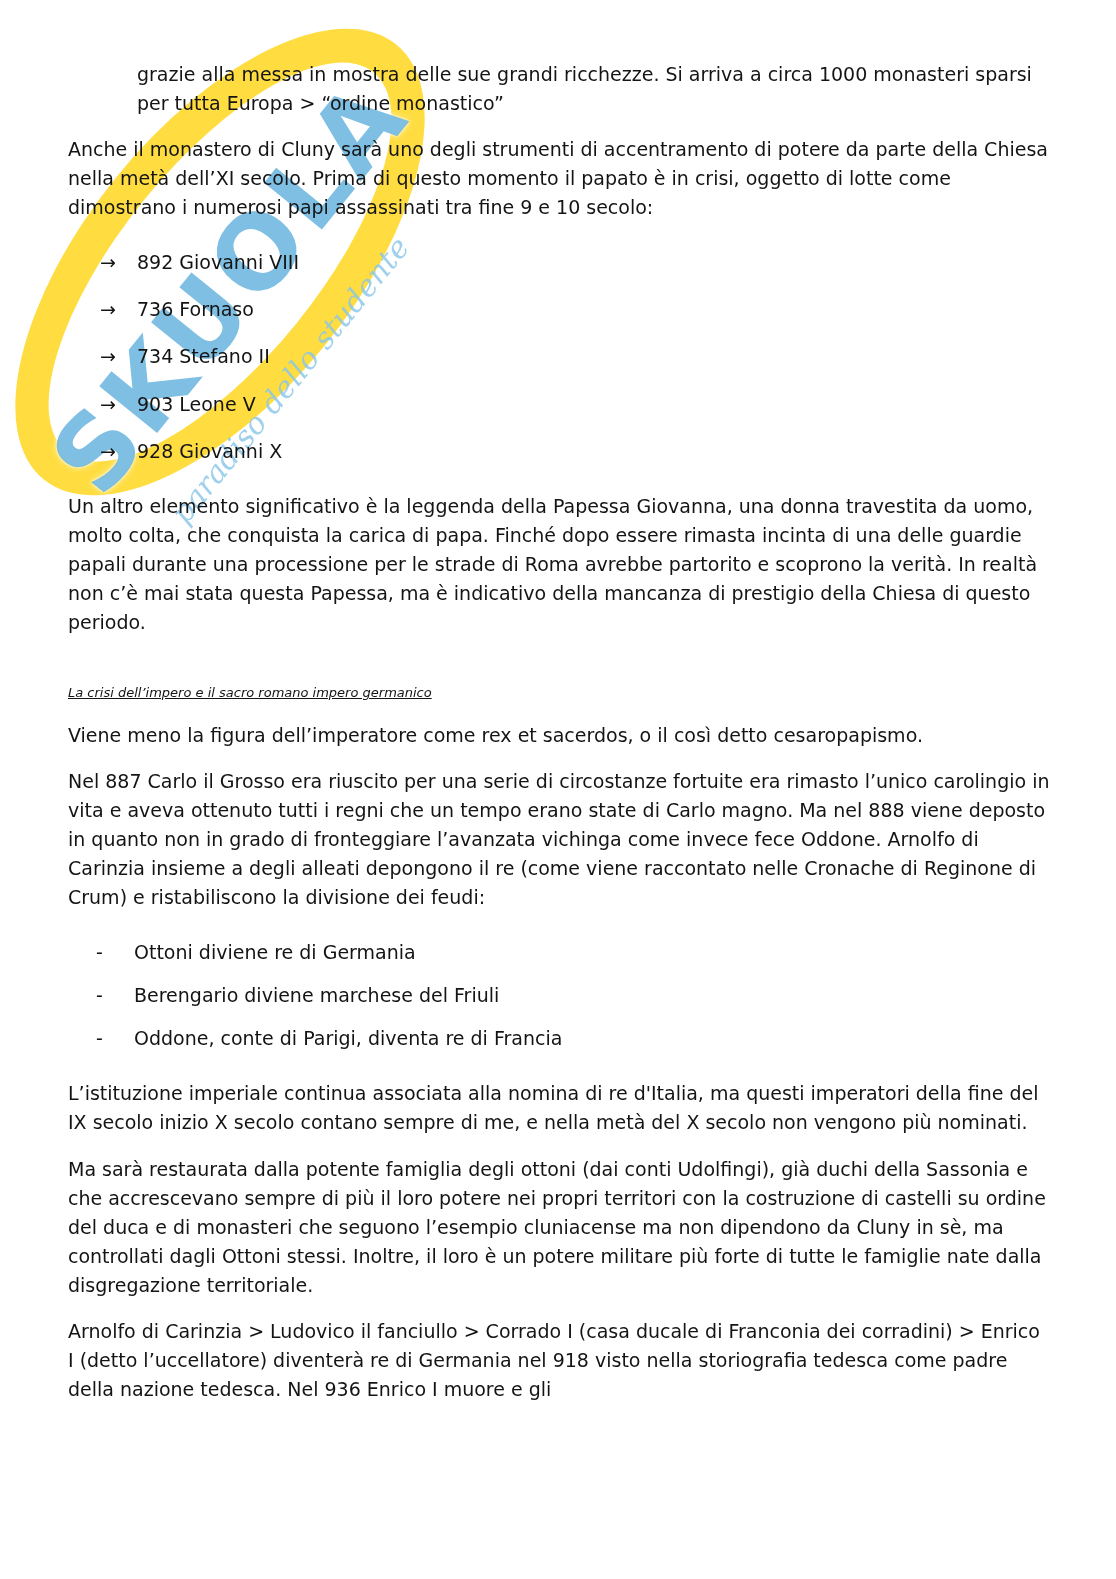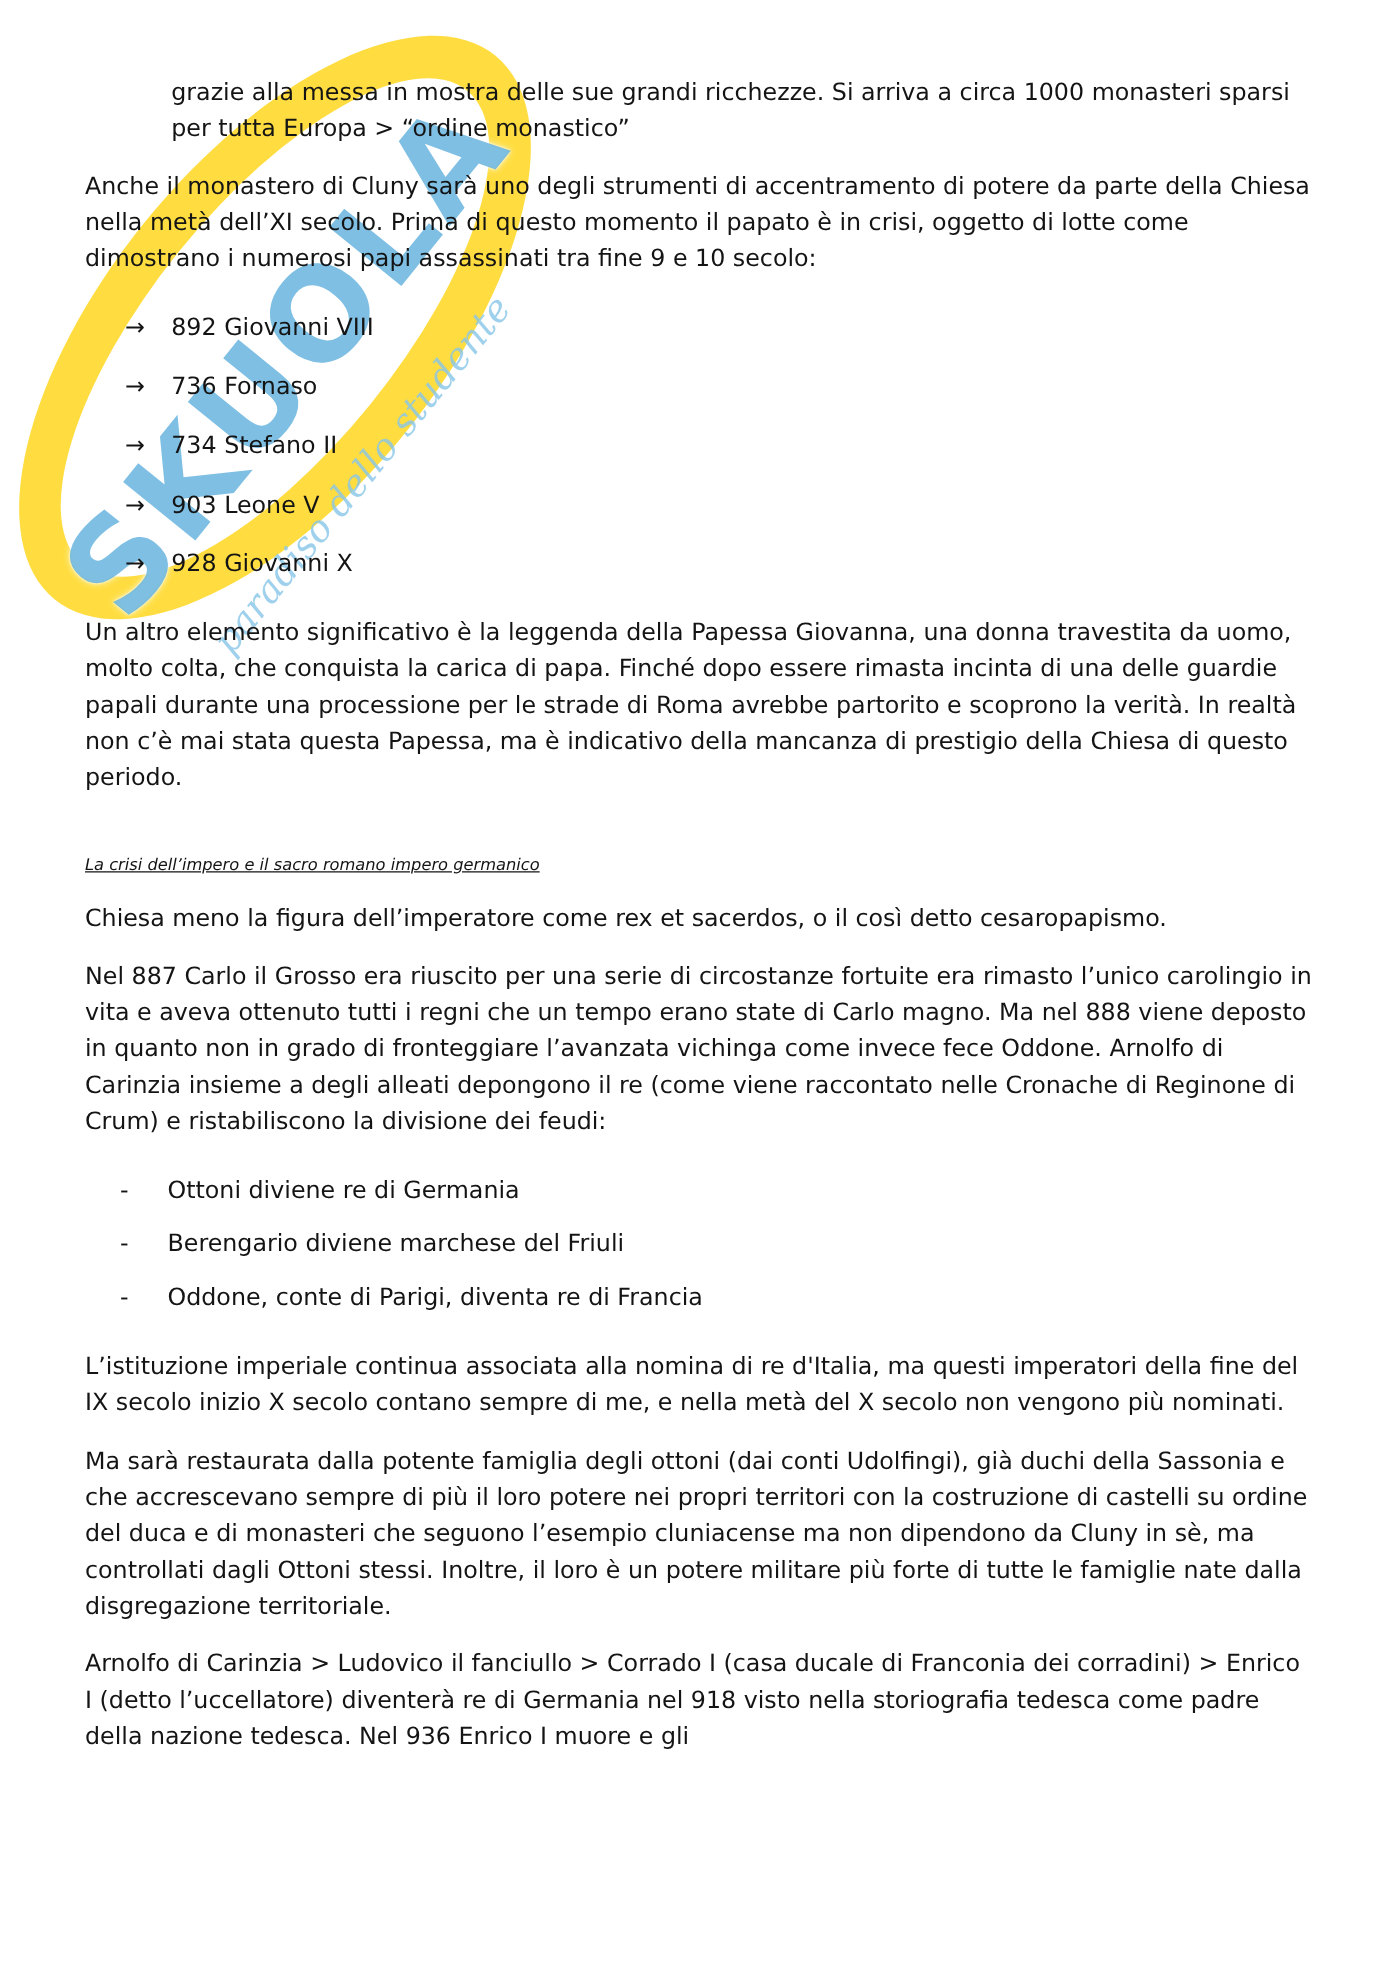--- a/index.html
+++ b/index.html
@@ -124,21 +124,21 @@
       <li>
         <span class="marker">→</span>
         <span>928 Giovanni X</span>
       </li>
     </ul>
 
     <p>Un altro elemento significativo è la leggenda della Papessa Giovanna, una donna travestita da uomo, molto colta, che conquista la carica di papa. Finché dopo essere rimasta incinta di una delle guardie papali durante una processione per le strade di Roma avrebbe partorito e scoprono la verità. In realtà non c’è mai stata questa Papessa, ma è indicativo della mancanza di prestigio della Chiesa di questo periodo.</p>
 
     <h2 class="section-heading">La crisi dell’impero e il sacro romano impero germanico</h2>
 
-    <p>Chiesa meno la figura dell’imperatore come rex et sacerdos, o il così detto cesaropapismo.</p>
+    <p>Viene meno la figura dell’imperatore come rex et sacerdos, o il così detto cesaropapismo.</p>
 
     <p>Nel 887 Carlo il Grosso era riuscito per una serie di circostanze fortuite era rimasto l’unico carolingio in vita e aveva ottenuto tutti i regni che un tempo erano state di Carlo magno. Ma nel 888 viene deposto in quanto non in grado di fronteggiare l’avanzata vichinga come invece fece Oddone. Arnolfo di Carinzia insieme a degli alleati depongono il re (come viene raccontato nelle Cronache di Reginone di Crum) e ristabiliscono la divisione dei feudi:</p>
 
     <ul class="marker-list dash-list">
       <li>
         <span class="marker">-</span>
         <span>Ottoni diviene re di Germania</span>
       </li>
       <li>
         <span class="marker">-</span>

